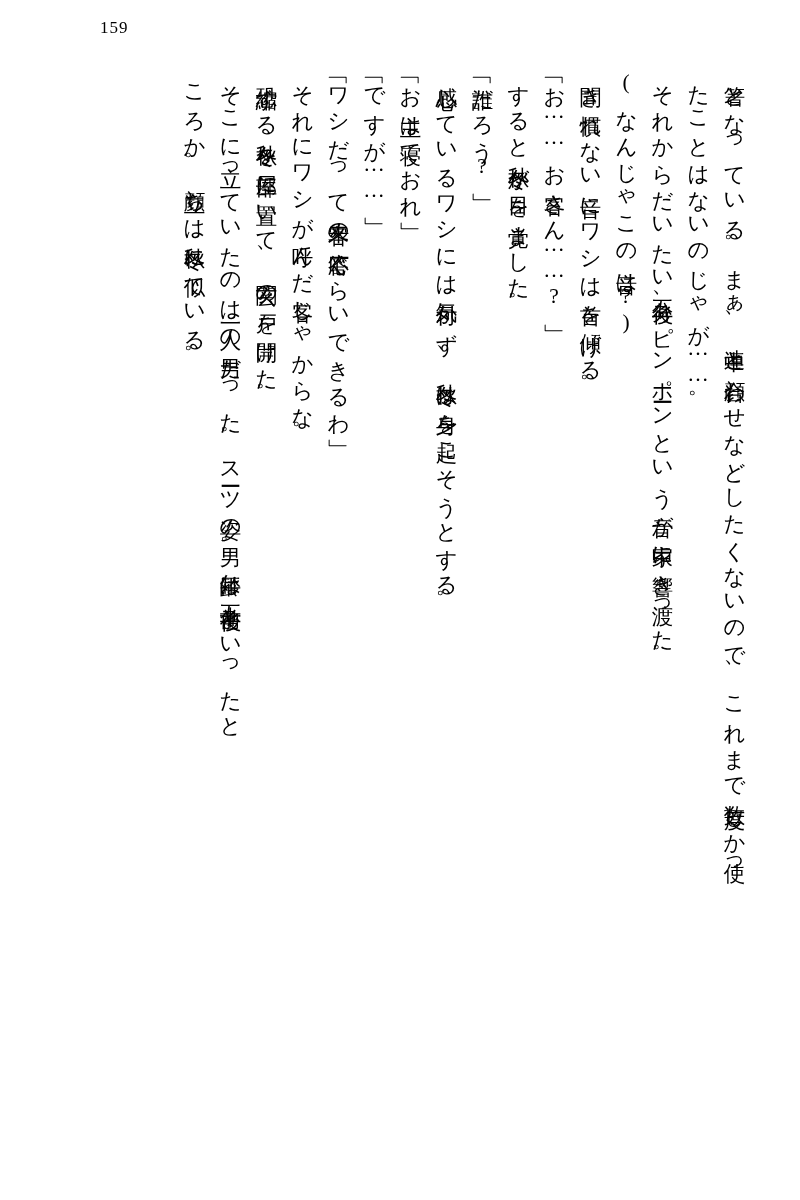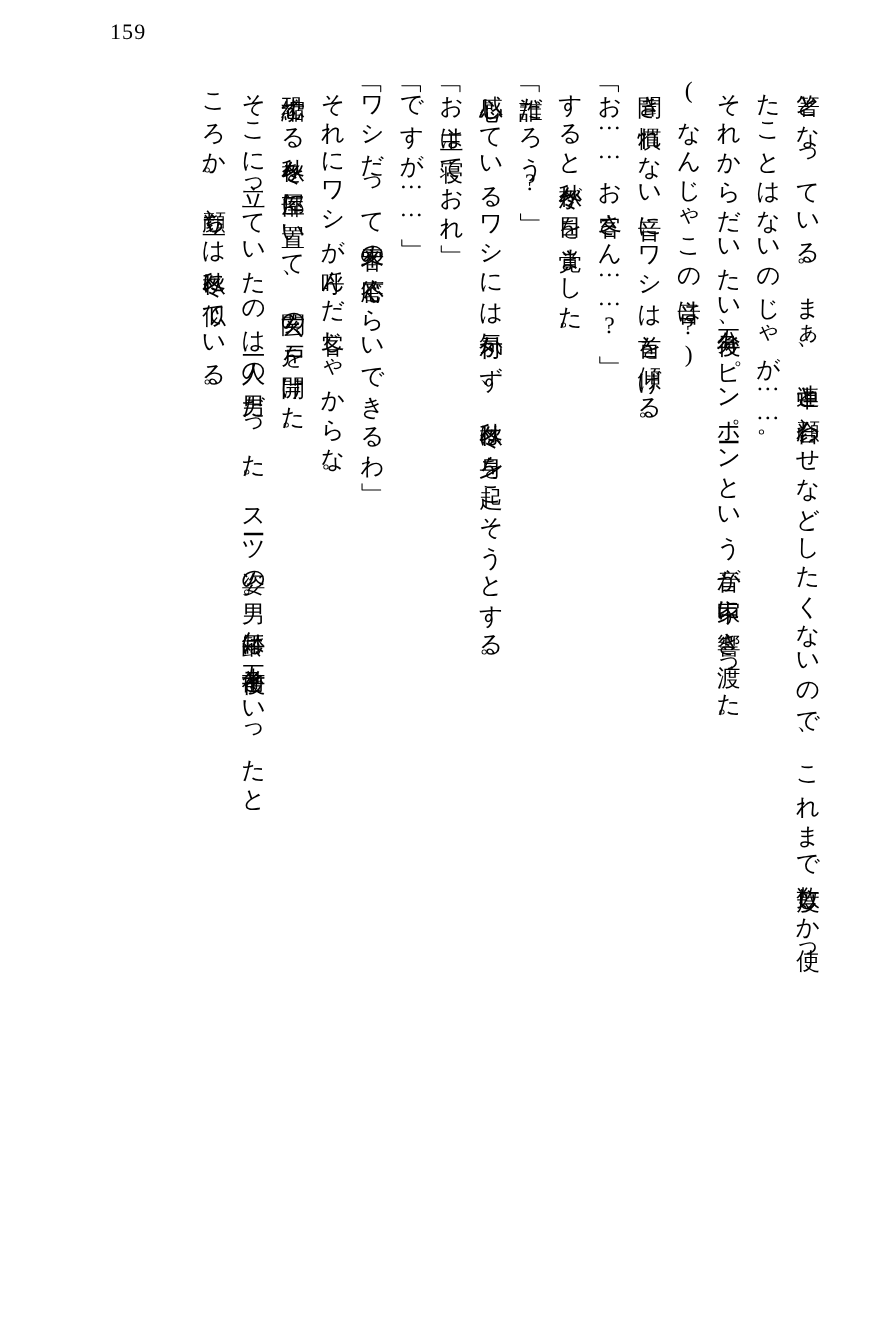--- a/index.html
+++ b/index.html
@@ -13,21 +13,21 @@
     height: 1200px;
     background: #ffffff;
     overflow: hidden;
     font-family: "Liberation Serif", "DejaVu Serif", serif;
     color: #000000;
   }
   .page-number {
     position: absolute;
     top: 18px;
     left: 100px;
-    font-size: 20px;
+    font-size: 17px;
     letter-spacing: 1px;
     font-family: "Liberation Serif", "DejaVu Serif", serif;
   }
   .body-text {
     position: absolute;
     top: 70px;
     right: 48px;
     left: 60px;
     bottom: 40px;
     display: flex;

